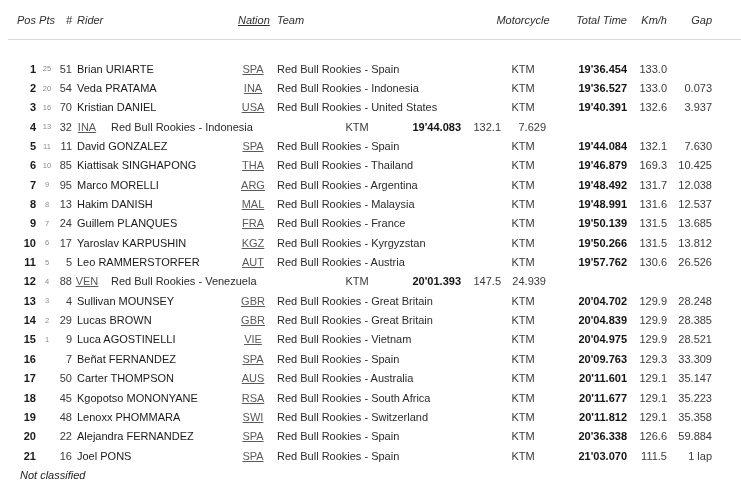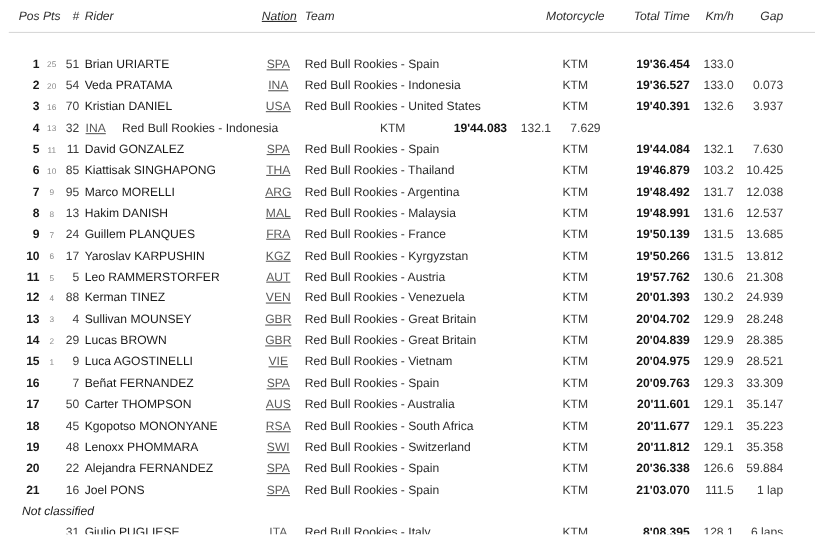--- a/index.html
+++ b/index.html
@@ -12,21 +12,21 @@
     height: 486px;
     background: #ffffff;
     overflow: hidden;
     color: #2b2b2b;
   }
 
   .hrow {
     display: flex;
     align-items: center;
     width: 733px;
-    height: 30px;
+    height: 40px;
     border-bottom: 1px solid #d8d8d8;
     margin-left: 8px;
     font-style: italic;
     font-size: 11px;
     color: #2e2e2e;
   }
   
   .hrow .c { position: relative; left: -8px; }
 
   .spacer { height: 19px; }
@@ -155,21 +155,21 @@
 
       <div class="row">
         <span class="c c-pos">6</span>
         <span class="c c-pts">10</span>
         <span class="c c-num">85</span>
         <span class="c c-rider">Kiattisak SINGHAPONG</span>
         <span class="c c-nation">THA</span>
         <span class="c c-team">Red Bull Rookies - Thailand</span>
         <span class="c c-moto">KTM</span>
         <span class="c c-total">19'46.879</span>
-        <span class="c c-kmh">103.2</span>
+        <span class="c c-kmh">169.3</span>
         <span class="c c-gap">10.425</span>
       </div>
 
       <div class="row">
         <span class="c c-pos">7</span>
         <span class="c c-pts">9</span>
         <span class="c c-num">95</span>
         <span class="c c-rider">Marco MORELLI</span>
         <span class="c c-nation">ARG</span>
         <span class="c c-team">Red Bull Rookies - Argentina</span>
@@ -221,33 +221,32 @@
       <div class="row">
         <span class="c c-pos">11</span>
         <span class="c c-pts">5</span>
         <span class="c c-num">5</span>
         <span class="c c-rider">Leo RAMMERSTORFER</span>
         <span class="c c-nation">AUT</span>
         <span class="c c-team">Red Bull Rookies - Austria</span>
         <span class="c c-moto">KTM</span>
         <span class="c c-total">19'57.762</span>
         <span class="c c-kmh">130.6</span>
-        <span class="c c-gap">21.308</span>
+        <span class="c c-gap">26.526</span>
       </div>
 
       <div class="row">
         <span class="c c-pos">12</span>
         <span class="c c-pts">4</span>
         <span class="c c-num">88</span>
-        <span class="c c-rider">Kerman TINEZ</span>
         <span class="c c-nation">VEN</span>
         <span class="c c-team">Red Bull Rookies - Venezuela</span>
         <span class="c c-moto">KTM</span>
         <span class="c c-total">20'01.393</span>
-        <span class="c c-kmh">130.2</span>
+        <span class="c c-kmh">147.5</span>
         <span class="c c-gap">24.939</span>
       </div>
 
       <div class="row">
         <span class="c c-pos">13</span>
         <span class="c c-pts">3</span>
         <span class="c c-num">4</span>
         <span class="c c-rider">Sullivan MOUNSEY</span>
         <span class="c c-nation">GBR</span>
         <span class="c c-team">Red Bull Rookies - Great Britain</span>

